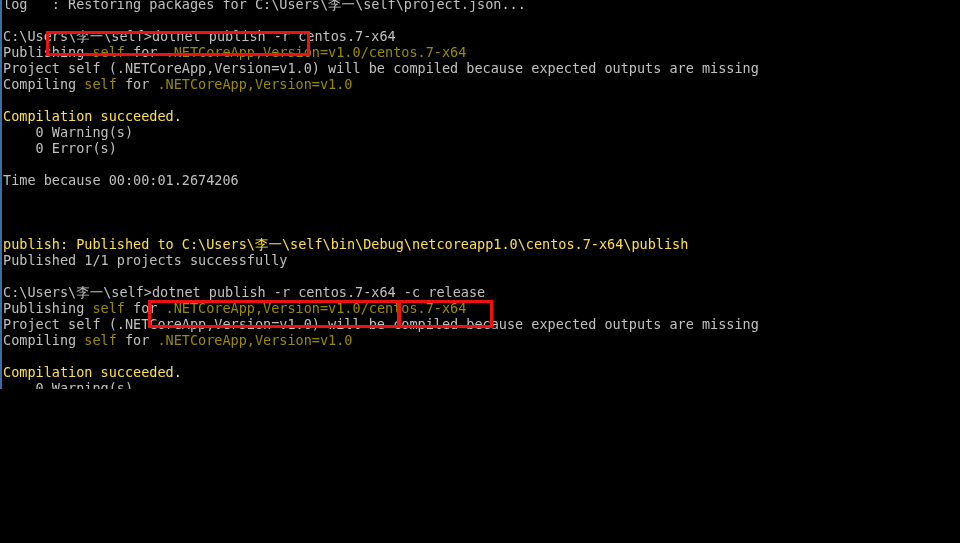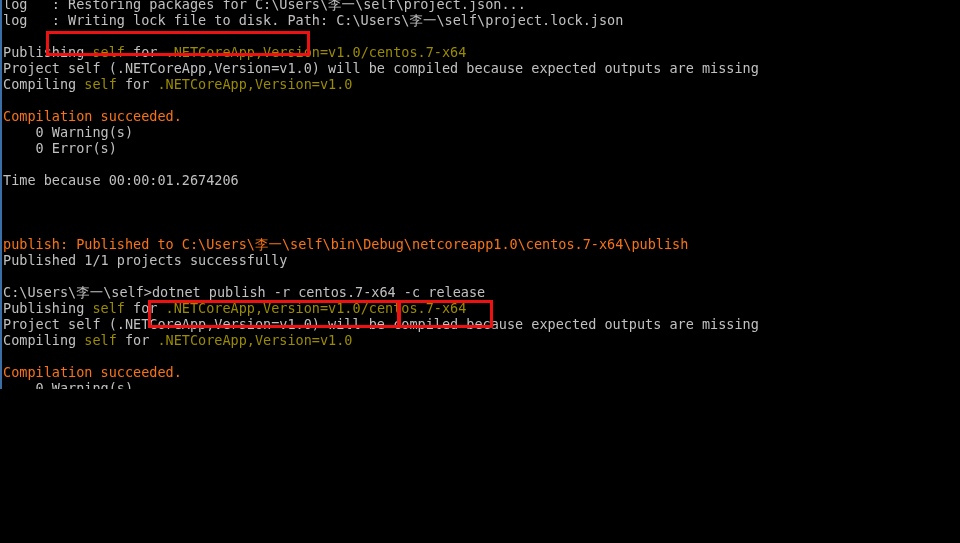--- a/index.html
+++ b/index.html
@@ -41,21 +41,21 @@
   .line {
     height: 16px;
     line-height: 16px;
     font-size: 13.5px;
     letter-spacing: 0px;
     white-space: pre;
     color: #c0c0c0;
   }
   .c-white   { color: #c0c0c0; }
   .c-yellow  { color: #9a8b00; }
-  .c-green   { color: #f97316; }
+  .c-green   { color: #fde047; }
 
   
   .redbox {
     position: absolute;
     border: 3px solid #ee1111;
     box-sizing: border-box;
     z-index: 10;
     pointer-events: none;
   }
   #redbox-restore {
@@ -79,22 +79,22 @@
 </style>
 </head>
 <body>
 
 <div id="terminal">
 
   <div id="left-edge-line"></div>
 
   <div id="console-text">
       <div class="line"><span class="c-white">log   : Restoring packages for C:\Users\李一\self\project.json...</span></div>
-      <div class="line"><span class="c-white">log   : Writing lock file to disk. Path: C:\Users\李一\self\project.lock.json</span></div>
       <div class="line">&nbsp;</div>
+      <div class="line"><span class="c-white">C:\Users\李一\self&gt;dotnet publish -r centos.7-x64</span></div>
       <div class="line"><span class="c-white">Publishing </span><span class="c-yellow">self</span><span class="c-white"> for </span><span class="c-yellow">.NETCoreApp,Version=v1.0/centos.7-x64</span></div>
       <div class="line"><span class="c-white">Project self (.NETCoreApp,Version=v1.0) will be compiled because expected outputs are missing</span></div>
       <div class="line"><span class="c-white">Compiling </span><span class="c-yellow">self</span><span class="c-white"> for </span><span class="c-yellow">.NETCoreApp,Version=v1.0</span></div>
       <div class="line">&nbsp;</div>
       <div class="line"><span class="c-green">Compilation succeeded.</span></div>
       <div class="line"><span class="c-white">    0 Warning(s)</span></div>
       <div class="line"><span class="c-white">    0 Error(s)</span></div>
       <div class="line">&nbsp;</div>
       <div class="line"><span class="c-white">Time because 00:00:01.2674206</span></div>
       <div class="line">&nbsp;</div>

